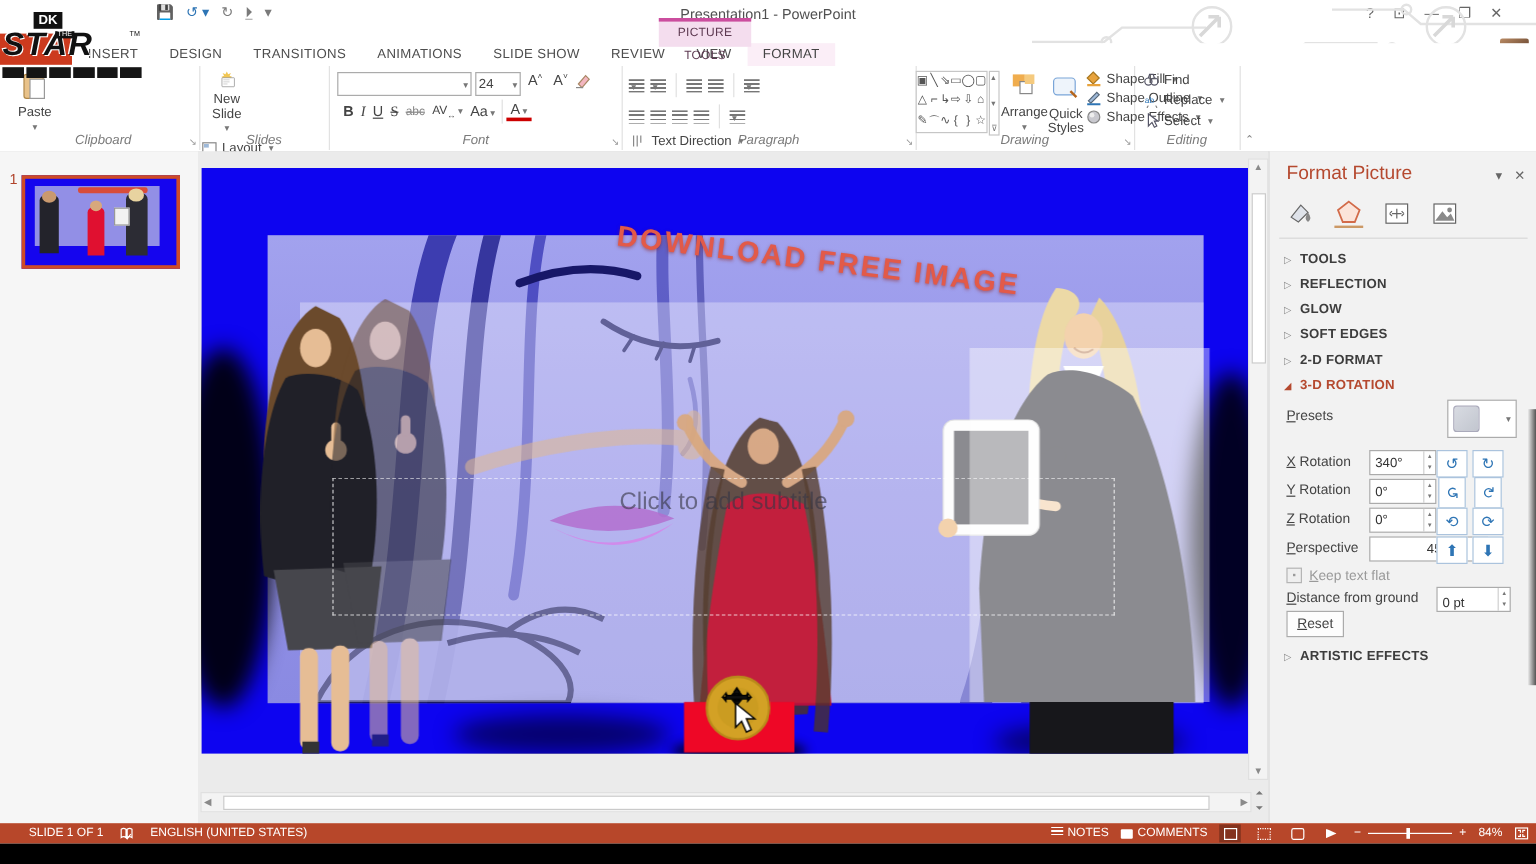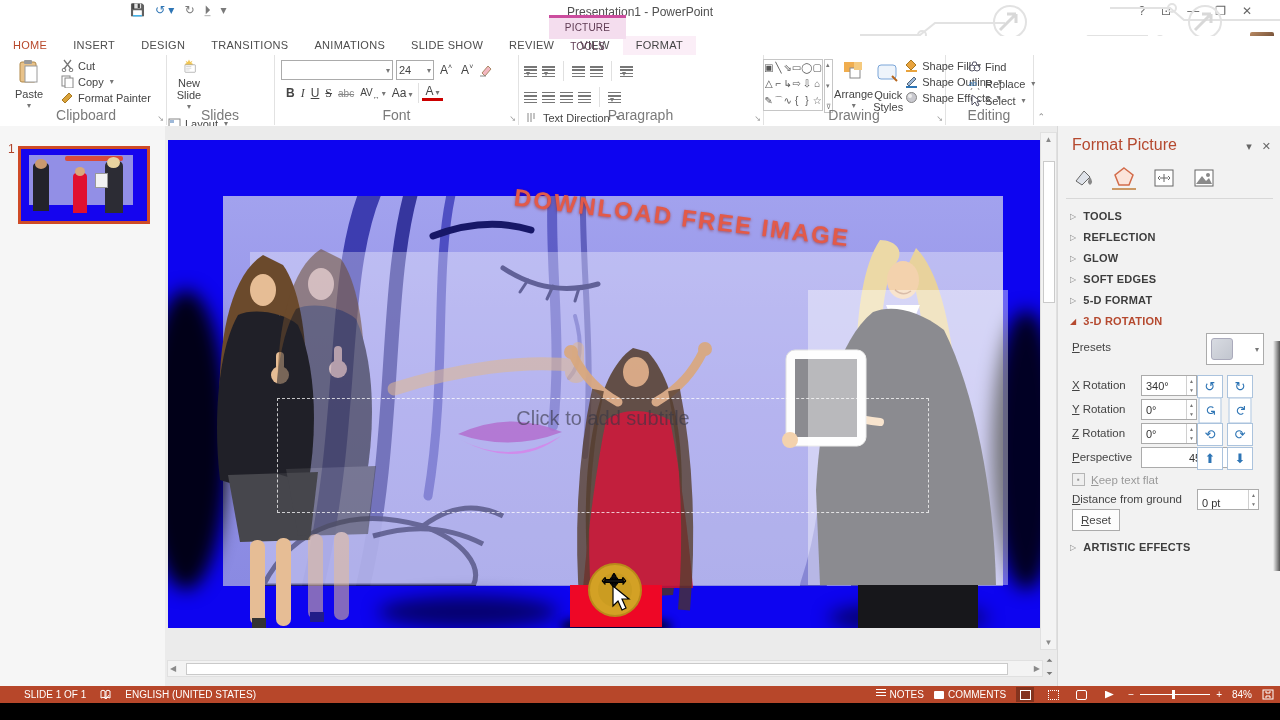--- a/index.html
+++ b/index.html
@@ -24,41 +24,41 @@
   #logo .subtxt i{flex:1;background:#151515;}
   
   #tabrow{position:absolute;left:0;top:36px;width:1280px;height:19px;display:flex;background:#fff;}
   .tab{padding:3px 13px 0 13px;font-size:11px;color:#4d4d4d;letter-spacing:.3px;}
   .tab.sel{background:#fbeef7;color:#444;}
   #pt-badge{position:absolute;left:549px;top:15px;width:77px;height:21px;background:#f4ddee;border-top:3px solid #cb4d9e;
             color:#5e3a52;font-size:10px;text-align:center;line-height:19px;letter-spacing:.2px;}
   
   #ribbon{position:absolute;left:0;top:55px;width:1280px;height:71px;background:#fff;border-bottom:1px solid #d4d4d4;}
   .rgroup{position:absolute;top:0;height:70px;border-right:1px solid #e2e2e2;}
-  .glabel{position:absolute;bottom:2px;left:0;right:0;text-align:center;font-size:14px;color:#7a7a7a;}
+  .glabel{position:absolute;bottom:2px;left:0;right:0;text-align:center;font-size:11px;color:#7a7a7a;font-style:italic;}
   .launcher{position:absolute;right:2px;bottom:2px;font-size:8px;color:#9a9a9a;}
   .bigbtn{display:inline-flex;flex-direction:column;align-items:center;justify-content:flex-start;
           width:46px;height:56px;margin-top:2px;font-size:11px;color:#444;text-align:center;line-height:12px;}
   .bigbtn .bicon{width:26px;height:26px;margin:2px 0 3px 0;}
   .scol{display:inline-flex;flex-direction:column;justify-content:flex-start;gap:3px;margin-top:4px;vertical-align:top;}
   .sbtn{display:flex;align-items:center;gap:4px;font-size:11px;color:#444;white-space:nowrap;}
   .sbtn .si{width:13px;height:13px;flex:0 0 13px;}
   .drop:after{content:"▾";font-size:8px;color:#777;margin-left:2px;}
   .combo{background:#fff;border:1px solid #ababab;height:18px;display:flex;align-items:center;
          font-size:11px;color:#444;padding:0 2px;}
   .combo:after{content:"▾";font-size:8px;color:#777;margin-left:auto;padding-left:3px;}
   .fbtn{font-size:12px;color:#444;padding:0 3px;}
   .bars{width:13px;height:11px;background:repeating-linear-gradient(180deg,#777 0 1.5px,transparent 1.5px 3.4px);}
   .vsep{width:1px;height:20px;background:#e0e0e0;margin:0 3px;}
   #shapebox{width:100px;height:50px;border:1px solid #c6c6c6;margin-top:4px;display:grid;
             grid-template-columns:repeat(6,1fr);align-items:center;justify-items:center;
             font-size:10px;color:#555;background:#fff;}
   #shapescroll{display:inline-flex;flex-direction:column;justify-content:space-between;height:50px;margin:4px 1px 0 1px;
                font-size:7px;color:#777;border:1px solid #c6c6c6;padding:1px;background:#fff;}
-  .editcol .sbtn{margin-top:1px;margin-left:15px;}
+  .editcol .sbtn{margin-top:1px;}
   #ribbon-collapse{position:absolute;right:235px;bottom:4px;color:#888;font-size:9px;}
   
   #thumbpane{position:absolute;left:0;top:126px;width:165px;height:560px;background:#f6f6f6;border-right:1px solid #d9d9d9;}
   .thumb-num{position:absolute;left:8px;top:16px;color:#b0432a;font-size:12px;}
   #thumb1{position:absolute;left:18px;top:20px;width:126px;height:72px;border:3px solid #cf4b27;background:#1505ee;overflow:hidden;}
   #workspace{position:absolute;left:165px;top:126px;width:892px;height:560px;background:#ebebeb;}
   
   #slide{position:absolute;left:3px;top:14px;width:872px;height:488px;background:#0d04f0;overflow:hidden;}
   #picture{position:absolute;left:55px;top:56px;width:780px;height:390px;
            background:linear-gradient(180deg,#a2a2ee 0%,#9391e8 55%,#8a8ae2 100%);}
@@ -185,56 +185,48 @@
     <div class="tab">DESIGN</div>
     <div class="tab">TRANSITIONS</div>
     <div class="tab">ANIMATIONS</div>
     <div class="tab">SLIDE SHOW</div>
     <div class="tab">REVIEW</div>
     <div class="tab">VIEW</div>
     <div class="tab sel">FORMAT</div>
   </div>
   <div id="pt-badge">PICTURE TOOLS</div>
 
+  <div id="logo">
+    <div class="redband"></div>
+    <div class="dk">DK</div>
+    <div class="star">STAR</div>
+    <div class="the">THE</div>
+    <div class="tm">TM</div>
+    <div class="subtxt">
+        <i></i>
+        <i></i>
+        <i></i>
+        <i></i>
+        <i></i>
+        <i></i>
+      </div>
+  </div>
 
   <div id="ribbon">
 
     <div class="rgroup" style="left:6px;width:160px;">
       <div class="bigbtn">
         <svg class="bicon" viewBox="0 0 26 26">
           <rect x="4" y="3" width="16" height="20" rx="2" fill="#e8c28a" stroke="#b08848"></rect>
           <rect x="8" y="1" width="8" height="4" rx="1" fill="#9a9a9a"></rect>
           <rect x="9" y="7" width="12" height="16" fill="#fff" stroke="#9a9a9a"></rect>
         </svg>
         <span>Paste</span>
           <span style="font-size:8px;color:#777;">▾</span>
       </div>
-      <div class="scol" style="margin-left:6px;">
-        <div class="sbtn">
-          <svg class="si" viewBox="0 0 13 13">
-            <path d="M3,1 L10,10 M10,1 L3,10" stroke="#777" stroke-width="1.3"></path>
-            <circle cx="3" cy="11" r="1.8" fill="none" stroke="#777"></circle>
-              <circle cx="10" cy="11" r="1.8" fill="none" stroke="#777"></circle>
-          </svg>
-          <span>Cut</span>
-        </div>
-        <div class="sbtn drop">
-          <svg class="si" viewBox="0 0 13 13">
-            <rect x="1" y="1" width="8" height="10" fill="#fff" stroke="#888"></rect>
-            <rect x="4" y="3" width="8" height="10" fill="#fff" stroke="#888"></rect>
-          </svg>
-          <span>Copy</span>
-        </div>
-        <div class="sbtn">
-          <svg class="si" viewBox="0 0 13 13">
-            <path d="M1,9 L8,2 L11,5 L4,12 Z" fill="#d9a23a" stroke="#a87820"></path>
-          </svg>
-          <span>Format Painter</span>
-        </div>
-      </div>
       <div class="glabel">Clipboard</div>
       <div class="launcher">↘</div>
     </div>
 
     <div class="rgroup" style="left:166px;width:108px;">
       <div class="bigbtn">
         <svg class="bicon" viewBox="0 0 26 26">
           <path d="M13,1 l2,4 4,-2 -2,4 4,2 -4,2 2,4 -4,-2 -2,4 -2,-4 -4,2 2,-4 -4,-2 4,-2 -2,-4 4,2 Z" fill="#f0c040" opacity=".9"></path>
           <rect x="6" y="10" width="18" height="13" rx="1" fill="#fff" stroke="#8a8a8a"></rect>
           <path d="M8,13 h9 M8,16 h9 M8,19 h6" stroke="#bcbcbc"></path>
@@ -261,21 +253,21 @@
           <svg class="si" viewBox="0 0 13 13">
             <path d="M1,3 h11 M1,6 h11 M1,9 h7" stroke="#888"></path>
           </svg>
           <span>Section</span>
         </div>
       </div>
       <div class="glabel">Slides</div>
     </div>
 
     <div class="rgroup" style="left:275px;width:243px;">
-      <div style="display:flex;align-items:center;gap:3px;margin:5px 4px 3px 6px;">
+      <div style="display:flex;gap:3px;margin:5px 4px 3px 6px;">
         <div class="combo" style="width:106px;">
             <span></span>
           </div>
         <div class="combo" style="width:32px;">
             <span>24</span>
           </div>
         <span class="fbtn"><span>A</span><sup style="font-size:7px;">˄</sup></span>
         <span class="fbtn"><span>A</span><sup style="font-size:7px;">˅</sup></span>
         <svg width="14" height="14" viewBox="0 0 14 14">
           <path d="M3,10 L9,3 L12,6 L6,13 Z" fill="#f3b6c0" stroke="#a86"></path>
@@ -632,21 +624,21 @@
     <div class="psec" style="top:126px;">
         <span class="tri">▷</span>
         <span>GLOW</span>
       </div>
     <div class="psec" style="top:147px;">
         <span class="tri">▷</span>
         <span>SOFT EDGES</span>
       </div>
     <div class="psec" style="top:168px;">
         <span class="tri">▷</span>
-        <span>5-D FORMAT</span>
+        <span>2-D FORMAT</span>
       </div>
     <div class="psec open" style="top:189px;">
         <span class="tri">◢</span>
         <span>3-D ROTATION</span>
       </div>
 
     <div class="plabel u1" style="top:215px;">Presets</div>
     <div id="presetbox">
         <span class="swatch"></span>
       </div>

